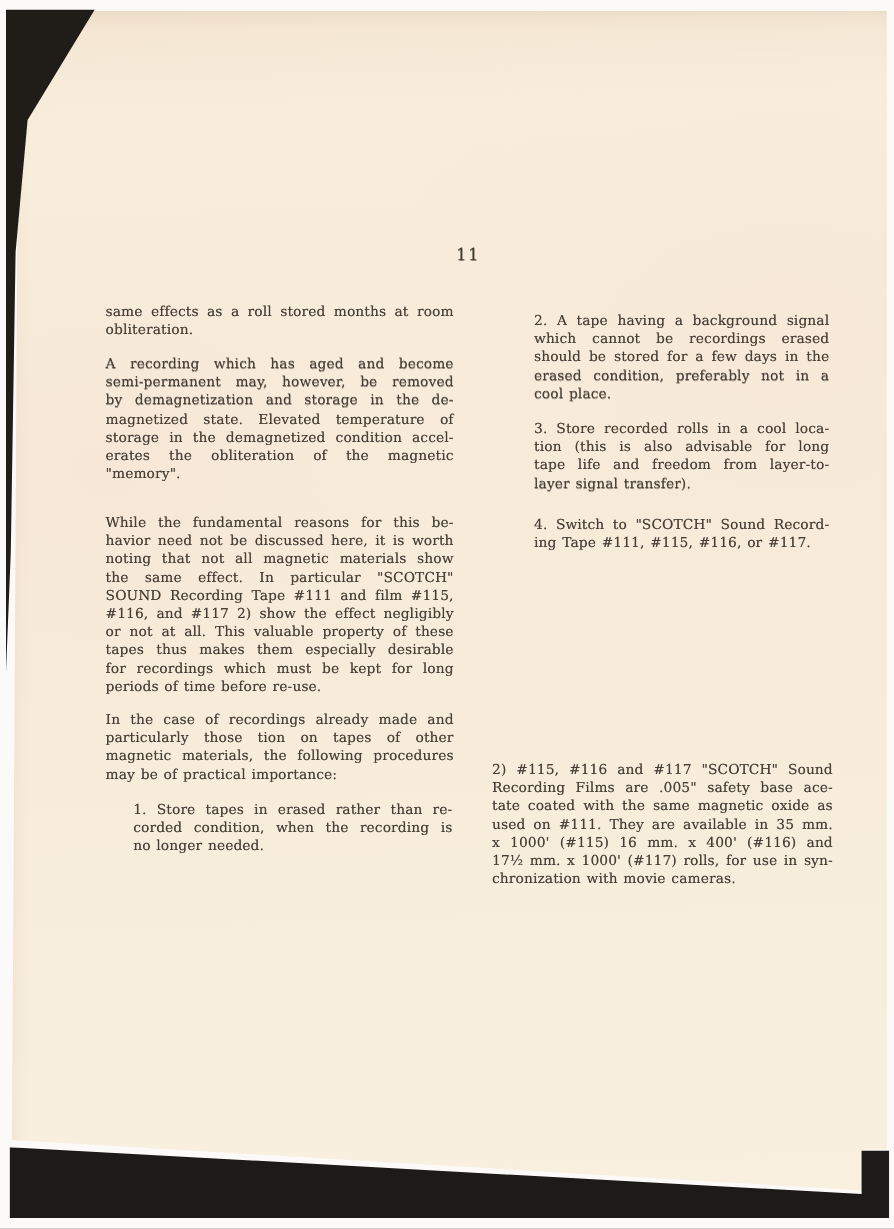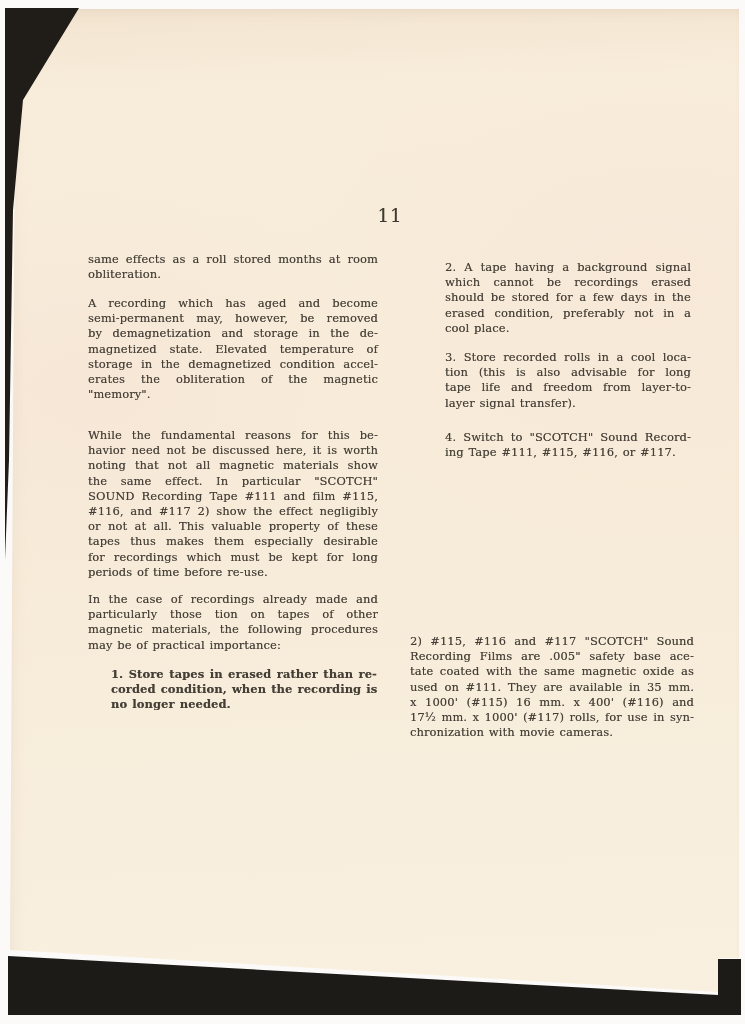--- a/index.html
+++ b/index.html
@@ -46,30 +46,30 @@
     color: #443e36;
     letter-spacing: 0.15px;
     word-spacing: 1px;
     text-shadow: 0.2px 0.2px 0.55px rgba(62,56,47,0.55);
   }
   .tline { text-align: justify; text-align-last: justify; white-space: nowrap; }
   .tline.last { text-align-last: left; }
 
   .page-number {
     position: absolute; top: 205px; left: 88px; width: 604px;
-    text-align: center; font-size: 18px; letter-spacing: 1px;
+    text-align: center; font-size: 14px; letter-spacing: 1px;
     color: #3e3931; text-shadow: 0.2px 0.2px 0.5px rgba(62,56,47,0.6);
   }
 
   
   .p-l1 { top: 252px; left: 88px;  width: 290px; }
   .p-l2 { top: 296px; left: 88px;  width: 290px; }
   .p-l3 { top: 428px; left: 88px;  width: 290px; }
   .p-l4 { top: 592px; left: 88px;  width: 290px; }
-  .itm1 { top: 667px; left: 111px; width: 266px; font-weight: bold; }
+  .itm1 { top: 667px; left: 111px; width: 266px; }
 
   
   .itm2 { top: 260px; left: 445px; width: 246px; }
   .itm3 { top: 350px; left: 445px; width: 246px; }
   .itm4 { top: 430px; left: 445px; width: 246px; }
   .fnote{ top: 614px; left: 410px; width: 284px; margin-top: 20px; }
 </style>
 </head>
 <body>
 

